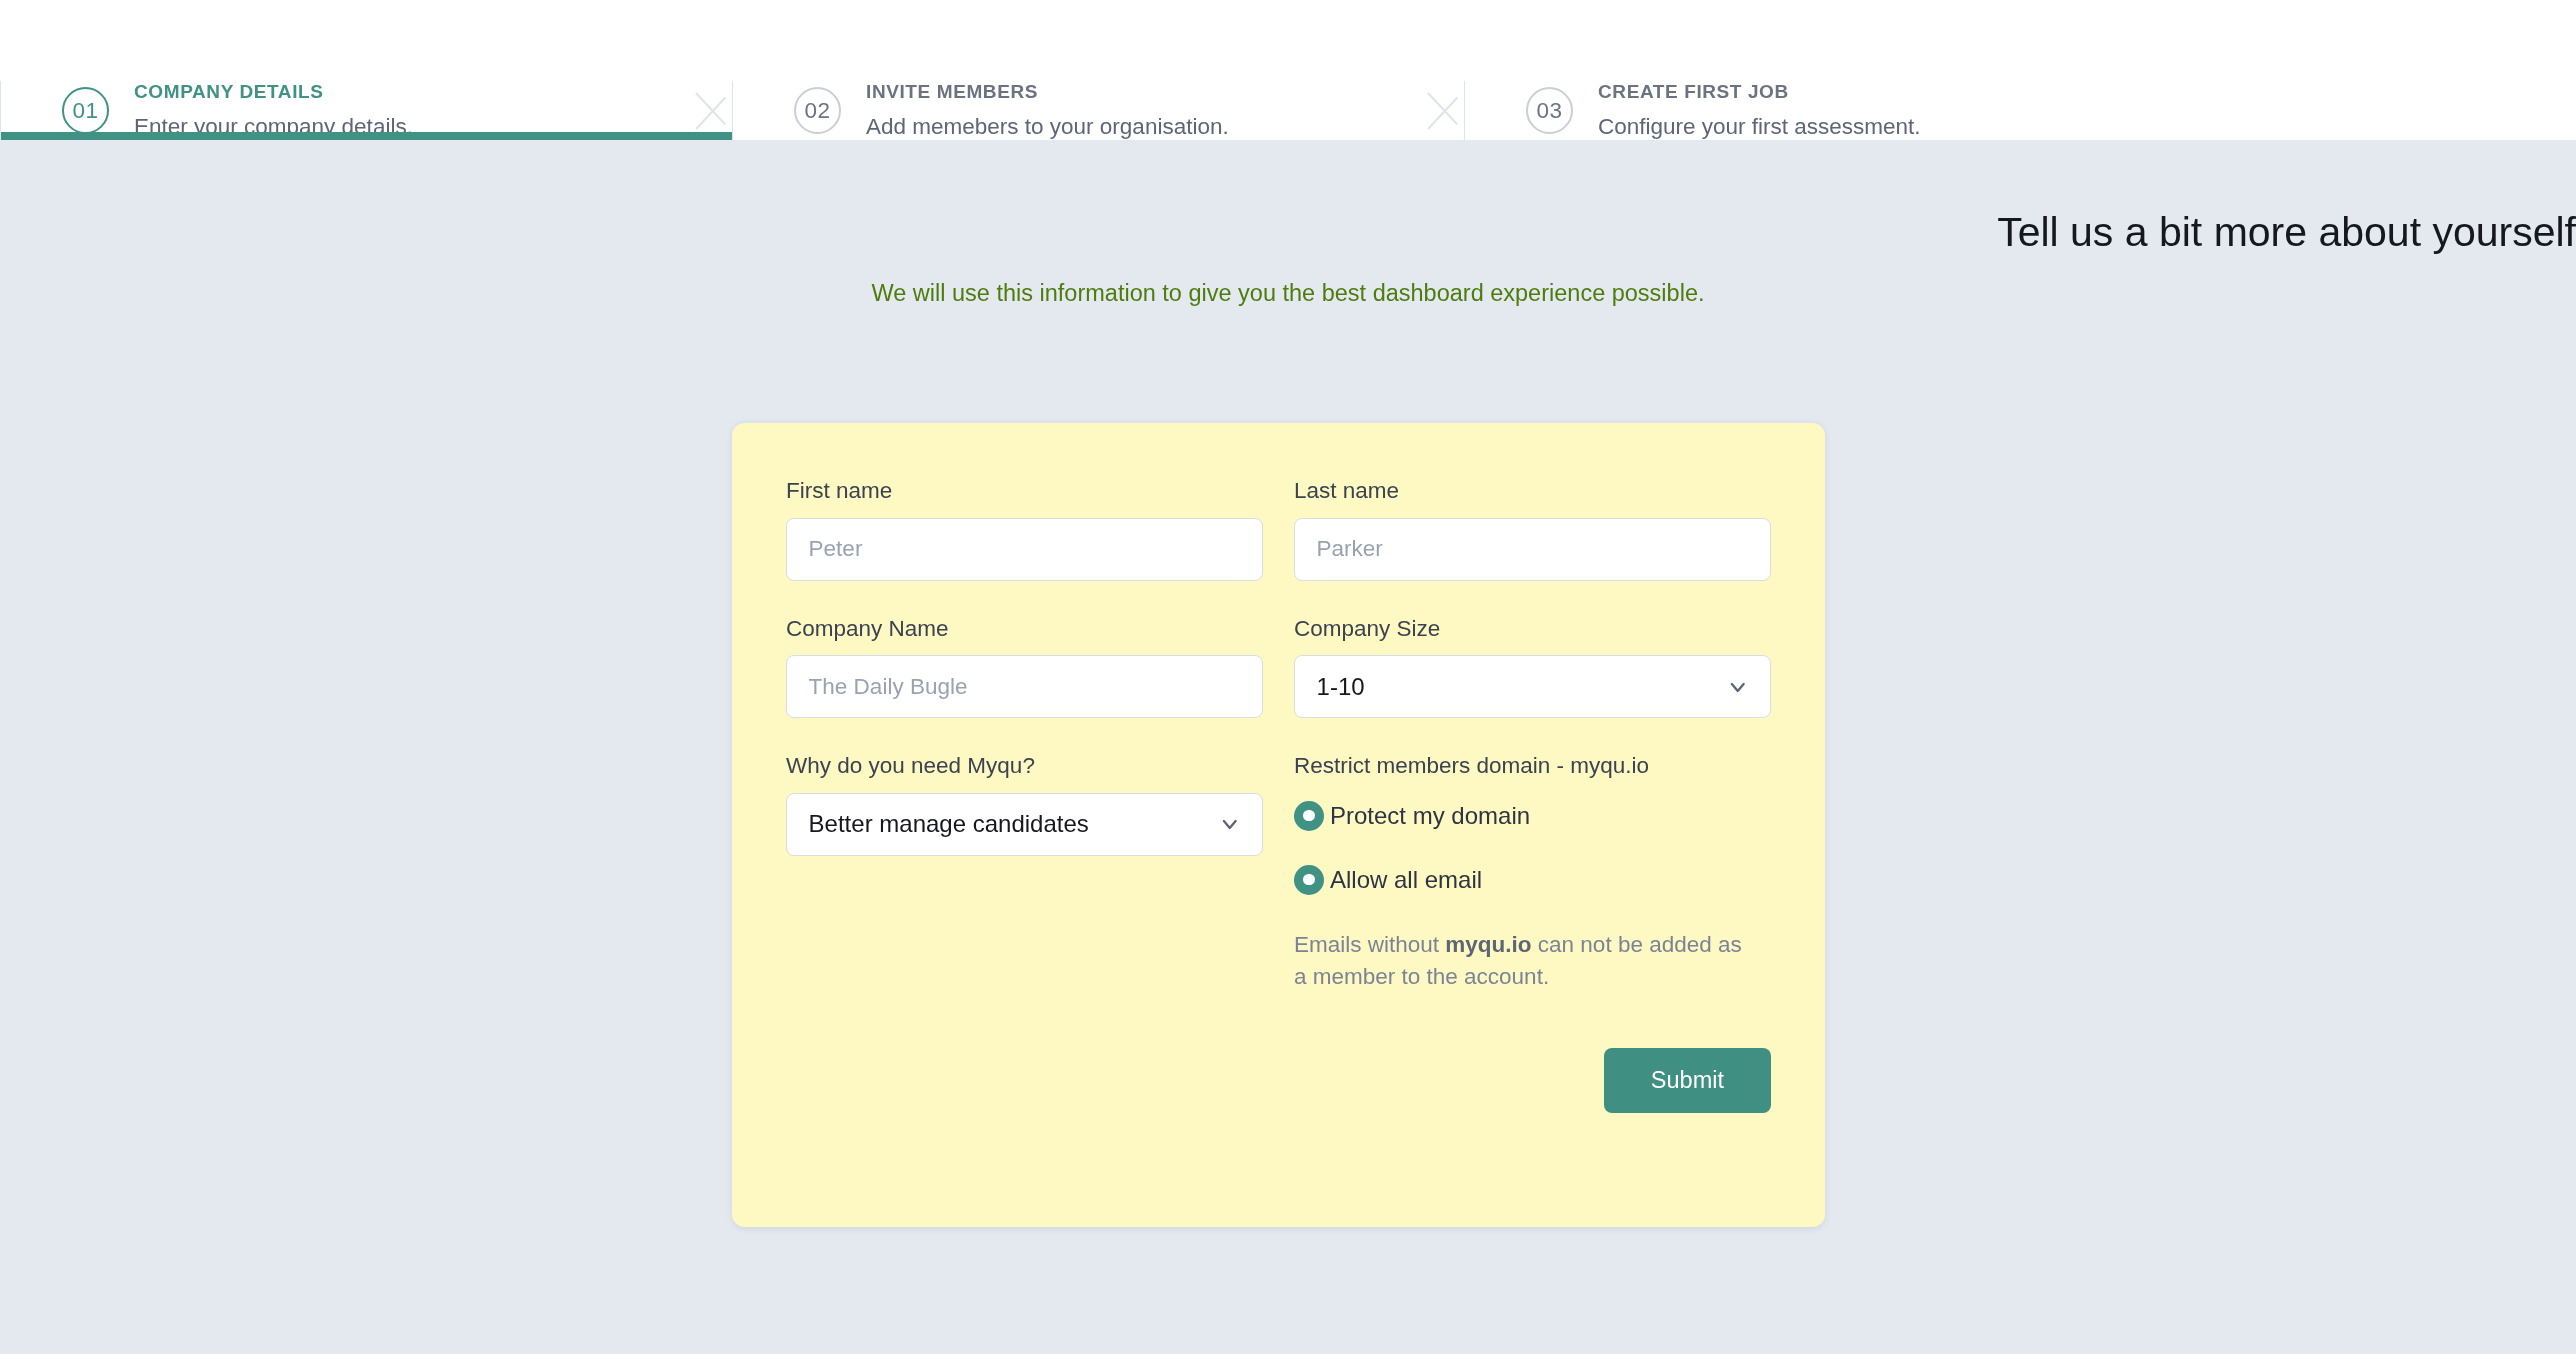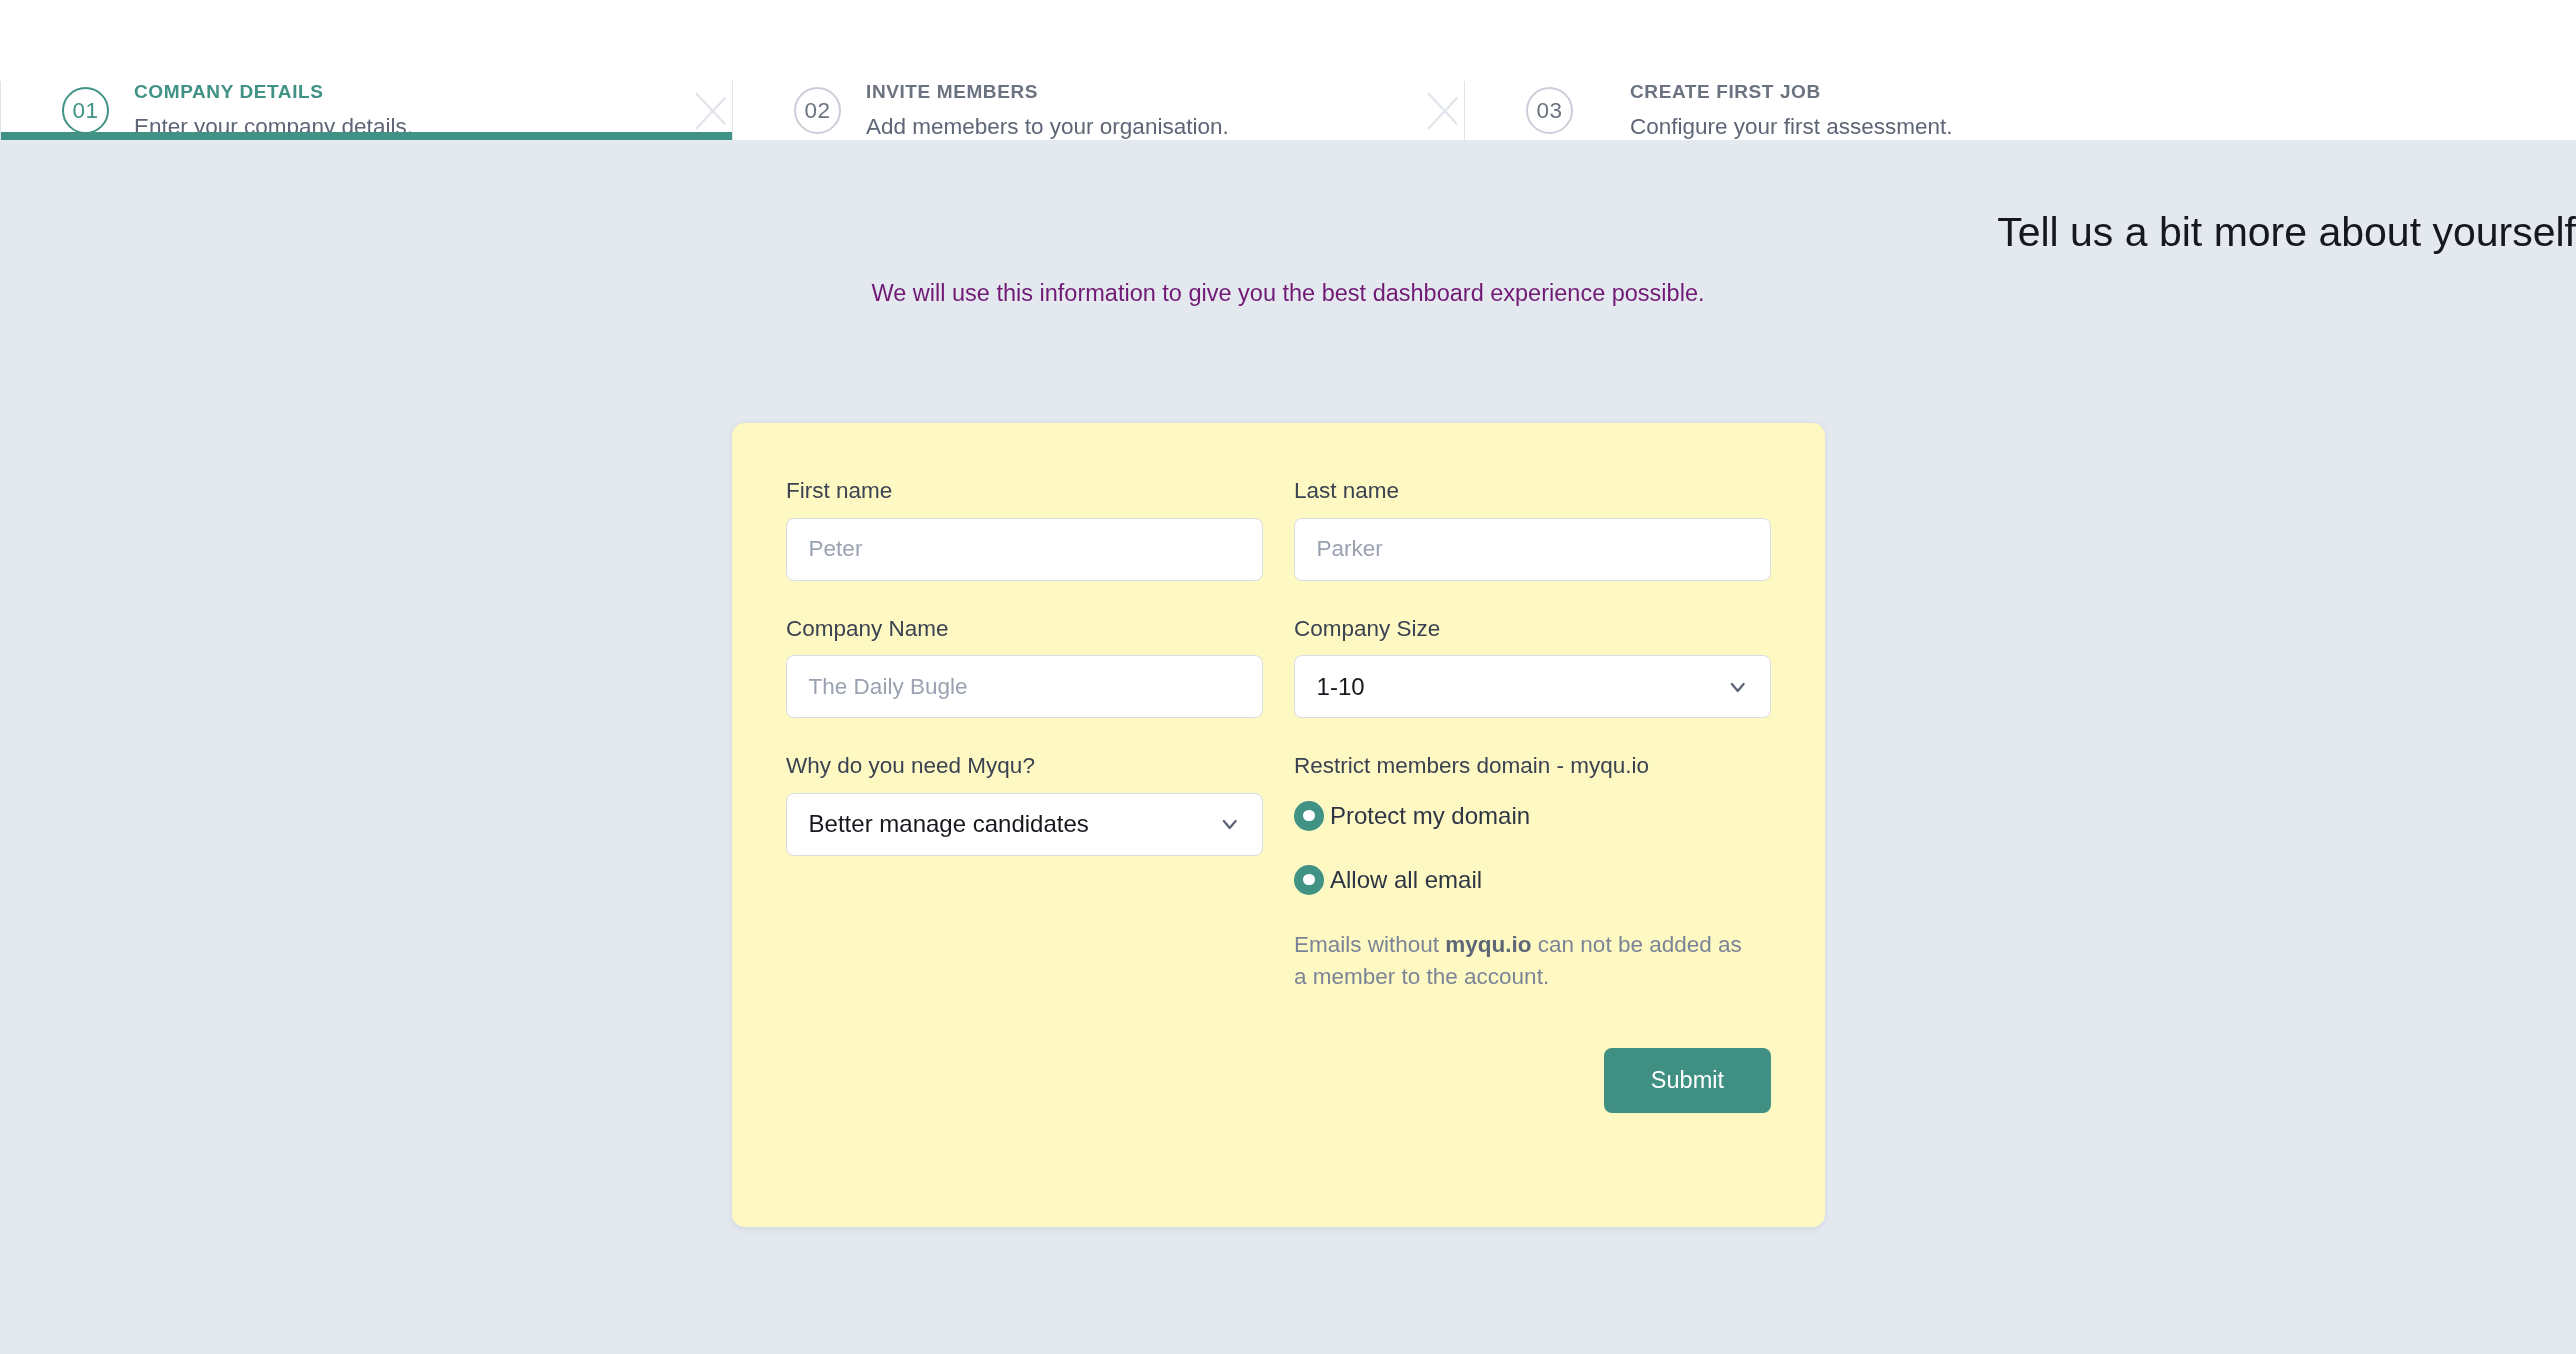--- a/index.html
+++ b/index.html
@@ -27,21 +27,21 @@
   .step {
     position: relative;
     display: flex;
     align-items: center;
     box-sizing: border-box;
     padding-left: 61px;
     border-left: 1.8px solid #dfe3ea;
   }
   .step-1 { width: 732px; }
   .step-2 { width: 732px; }
-  .step-3 { width: 732px; gap: 32px; }
+  .step-3 { width: 732px; }
   .step-tail {
     flex: 1 1 auto;
     border-left: 1.8px solid #dfe3ea;
   }
 
   
   .step .notch {
     position: absolute;
     right: -1.8px;
     top: 50%;
@@ -132,21 +132,21 @@
     font-size: 41px;
     color: #16181d;
     font-weight: normal;
     margin: 0;
     padding-top: 70px;
     line-height: 1.1;
   }
   .page-subheading {
     text-align: center;
     font-size: 23.5px;
-    color: #701a75;
+    color: #4d7c0f;
     margin: 0;
     padding-top: 24px;
     line-height: 1.2;
   }
 
   
   .card {
     position: absolute;
     left: 732px;
     top: 283px;

